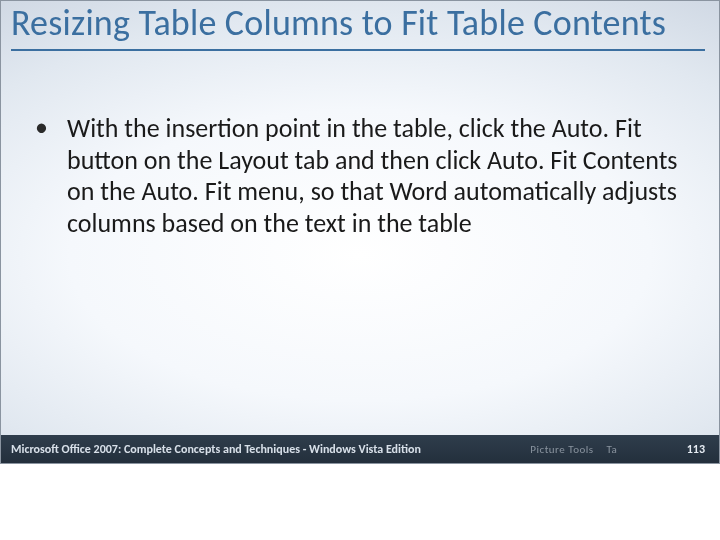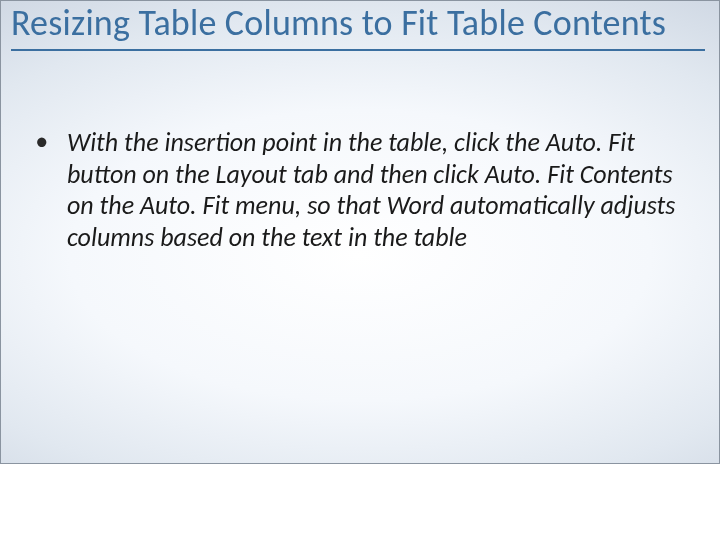--- a/index.html
+++ b/index.html
@@ -38,23 +38,22 @@
     border-bottom: 2px solid #3b6fa0;
     letter-spacing: 0.2px;
   }
   .body-block {
     position: absolute;
     left: 24px;
     right: 24px;
     top: 112px;
   }
   .body-block ul {
-    margin: 14px 0 0 0;
+    margin: 0 0 0 0;
     padding: 0 0 0 32px;
-    font-style: italic;
   }
   .body-block li {
     font-size: 26px;
     line-height: 1.22;
     color: #1a1a1a;
     list-style: none;
     position: relative;
     padding-left: 10px;
   }
   .body-block li::before {
@@ -107,14 +106,23 @@
   <div class="title-block">
     <div class="title">Resizing Table Columns to Fit Table Contents</div>
   </div>
 
   <div class="body-block">
     <ul>
       <li>With the insertion point in the table, click the Auto. Fit button on the Layout tab and then click Auto. Fit Contents on the Auto. Fit menu, so that Word automatically adjusts columns based on the text in the table</li>
     </ul>
   </div>
 
+  <div class="footer">
+    <div class="ft-left">Microsoft Office 2007: Complete Concepts and Techniques - Windows Vista Edition</div>
+    <div class="ft-mid">
+      <span class="ghost-a"></span>
+      <span class="ghost-b">Picture Tools</span>
+      <span class="ghost-c">Ta</span>
+    </div>
+    <div class="ft-right">113</div>
+  </div>
 
 </div>
 
 </body></html>

